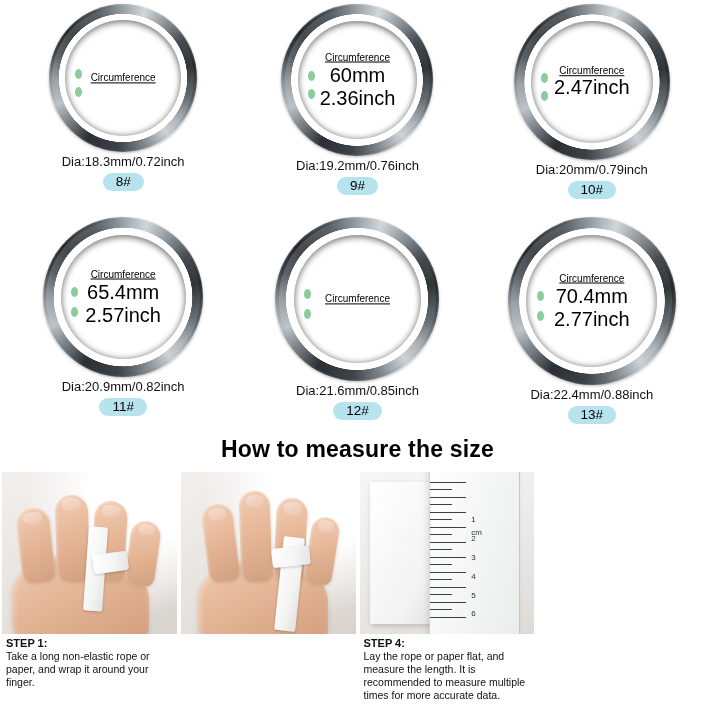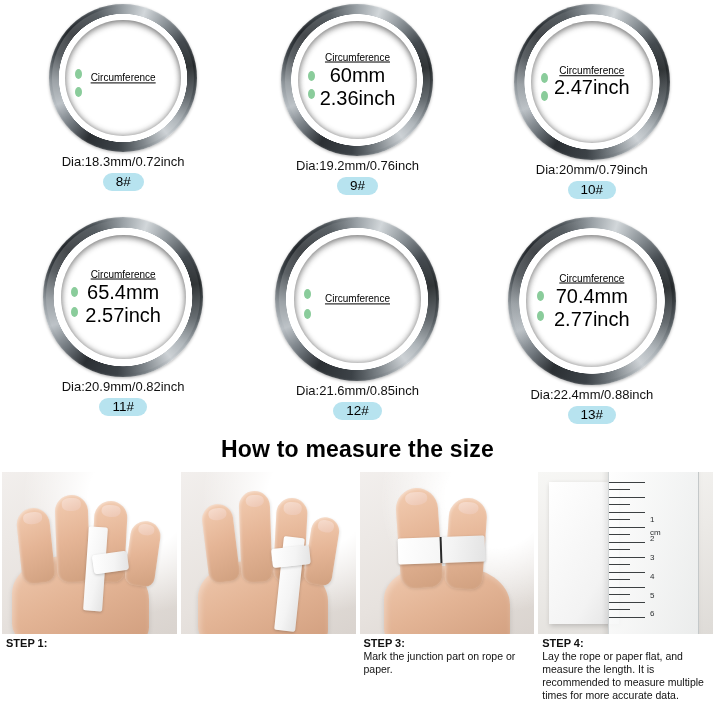--- a/index.html
+++ b/index.html
@@ -348,20 +348,21 @@
           <div class="nail" style="left:22%;top:5%;width:56%;height:15%;"></div>
         </div>
         <div class="finger" style="left:72%;top:30%;width:17%;height:40%;transform:rotate(8deg);">
           <div class="nail" style="left:22%;top:5%;width:56%;height:17%;"></div>
         </div>
         <div class="paper-strip" style="left:48%;top:34%;width:11%;height:52%;transform:rotate(4deg);border-radius:2px;"></div>
         <div class="paper-strip" style="left:52%;top:50%;width:20%;height:12%;transform:rotate(-8deg);border-radius:3px;"></div>
       </div>
       <div class="step-text">
         <b>STEP 1:</b><br>
+        <span>Take a long non-elastic rope or paper, and wrap it around your finger.</span>
       </div>
     </div>
 
     <div>
       <div class="step-photo">
         <div class="hand-bg"></div>
         <div class="palm" style="left:10%;top:55%;width:74%;height:56%;border-radius:40% 44% 24% 28%;"></div>
         <div class="finger" style="left:14%;top:20%;width:18%;height:48%;transform:rotate(-7deg);">
           <div class="nail" style="left:22%;top:5%;width:56%;height:16%;"></div>
         </div>
@@ -372,38 +373,20 @@
           <div class="nail" style="left:22%;top:5%;width:56%;height:15%;"></div>
         </div>
         <div class="finger" style="left:73%;top:28%;width:16%;height:42%;transform:rotate(9deg);">
           <div class="nail" style="left:22%;top:5%;width:56%;height:17%;"></div>
         </div>
         <div class="paper-strip" style="left:56%;top:40%;width:12%;height:58%;transform:rotate(6deg);border-radius:2px;"></div>
         <div class="paper-strip" style="left:52%;top:46%;width:22%;height:12%;transform:rotate(-6deg);border-radius:3px;"></div>
       </div>
     </div>
 
-    <div>
-      <div class="step-photo">
-        <div class="hand-bg"></div>
-        <div class="palm" style="left:14%;top:58%;width:72%;height:54%;border-radius:38% 44% 24% 28%;"></div>
-        <div class="finger" style="left:22%;top:10%;width:24%;height:62%;transform:rotate(-4deg);">
-          <div class="nail" style="left:24%;top:4%;width:52%;height:13%;"></div>
-        </div>
-        <div class="finger" style="left:50%;top:16%;width:22%;height:56%;transform:rotate(4deg);">
-          <div class="nail" style="left:24%;top:4%;width:52%;height:14%;"></div>
-        </div>
-        <div class="paper-strip" style="left:22%;top:40%;width:50%;height:16%;border-radius:2px;transform:rotate(-2deg);"></div>
-        <div class="mark-line" style="left:46%;top:40%;width:2px;height:16%;transform:rotate(-2deg);"></div>
-      </div>
-      <div class="step-text">
-        <b>STEP 3:</b><br>
-        <span>Mark the junction part on rope or paper.</span>
-      </div>
-    </div>
 
     <div>
       <div class="step-photo">
         <div class="ruler-bg"></div>
         <div class="strip4"></div>
         <div class="ruler-body">
           <div class="tick" style="top:12%;width:40%;"></div>
           <div class="tick" style="top:16%;width:24%;"></div>
           <div class="tick" style="top:20%;width:40%;"></div>
           <div class="tick" style="top:24%;width:24%;"></div>

